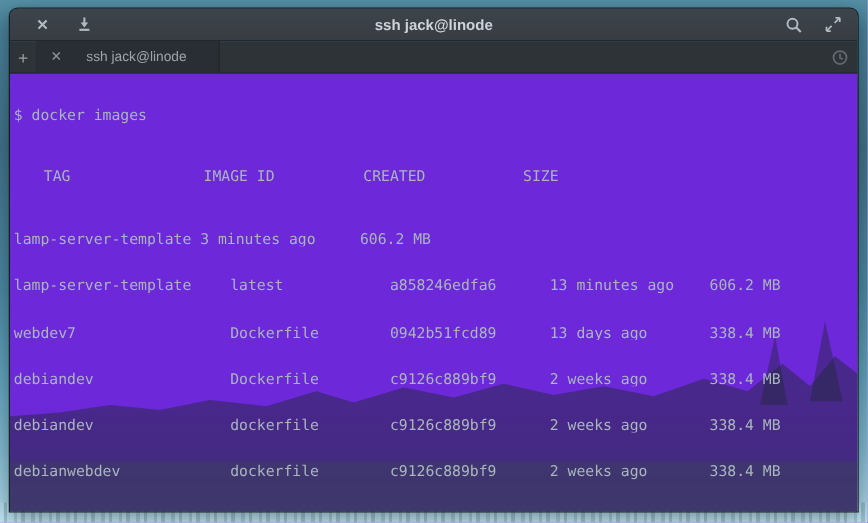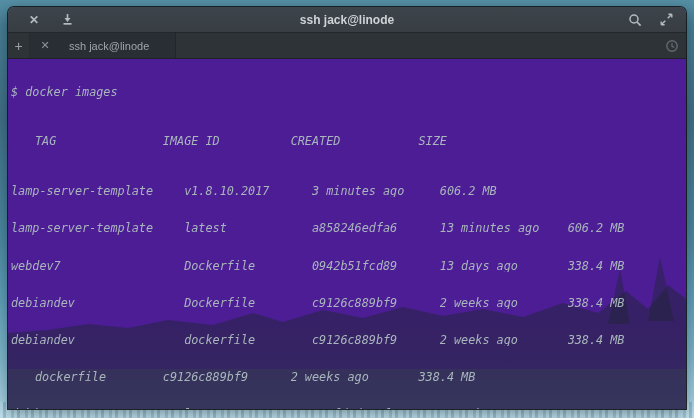--- a/index.html
+++ b/index.html
@@ -44,21 +44,21 @@
   }
   .newtab{flex:0 0 21px;display:flex;align-items:center;justify-content:center;
     color:#99a1a7;font-size:14px;line-height:1;border-right:1px solid #262b30;}
   .tab{flex:0 0 145px;background:#292e34;border-right:1px solid #22262b;
     display:flex;align-items:center;}
   .tab-close{flex:0 0 26px;text-align:center;color:#8d959b;font-size:11px;padding-left:2px;}
   .tab-title{font-size:11px;color:#9da5ab;margin-left:11px;white-space:nowrap;}
   .tab-spacer{flex:1;}
   .history-btn{flex:0 0 28px;display:flex;align-items:center;justify-content:center;opacity:.55;}
   
-  .terminal{flex:1;position:relative;background:#4c1d95;overflow:hidden;font-style:italic;}
+  .terminal{flex:1;position:relative;background:#6d28d9;overflow:hidden;}
   .landscape{position:absolute;left:0;bottom:0;width:100%;height:180px;z-index:1;}
   .term-content{
     position:relative;z-index:2;padding:2px 0 0 3px;
     font-family:"DejaVu Sans Mono","Liberation Mono",monospace;
     font-size:11.8px;line-height:12.4px;color:#a9b6bc;white-space:pre;
   }
   .trow{display:flex;}
   .c{flex:0 0 auto;overflow:hidden;white-space:pre;}
   .col-repo{width:21ch;} .col-tag{width:18ch;margin-left:24px;} .col-id{width:18ch;} .col-created{width:18ch;}
 </style>
@@ -137,21 +137,20 @@
 
       <div class="trow">
         <span class="c col-tag">TAG</span>
         <span class="c col-id">IMAGE ID</span>
         <span class="c col-created">CREATED</span>
         <span class="c">SIZE</span>
       </div>
 
       <div class="trow">
         <span class="c col-repo">lamp-server-template</span>
-        <span class="c col-tag">v1.8.10.2017</span>
         <span class="c col-created">3 minutes ago</span>
         <span class="c">606.2 MB</span>
       </div>
       <div class="trow">
         <span class="c col-repo">lamp-server-template</span>
         <span class="c col-tag">latest</span>
         <span class="c col-id">a858246edfa6</span>
         <span class="c col-created">13 minutes ago</span>
         <span class="c">606.2 MB</span>
       </div>
@@ -170,20 +169,21 @@
         <span class="c">338.4 MB</span>
       </div>
       <div class="trow">
         <span class="c col-repo">debiandev</span>
         <span class="c col-tag">dockerfile</span>
         <span class="c col-id">c9126c889bf9</span>
         <span class="c col-created">2 weeks ago</span>
         <span class="c">338.4 MB</span>
       </div>
       <div class="trow">
+        <span class="c col-repo">debianwebdev</span>
         <span class="c col-tag">dockerfile</span>
         <span class="c col-id">c9126c889bf9</span>
         <span class="c col-created">2 weeks ago</span>
         <span class="c">338.4 MB</span>
       </div>
       <div class="trow">
         <span class="c col-repo">debian</span>
         <span class="c col-tag">latest</span>
         <span class="c col-id">a20fd0d59cf1</span>
         <span class="c col-created">2 weeks ago</span>

